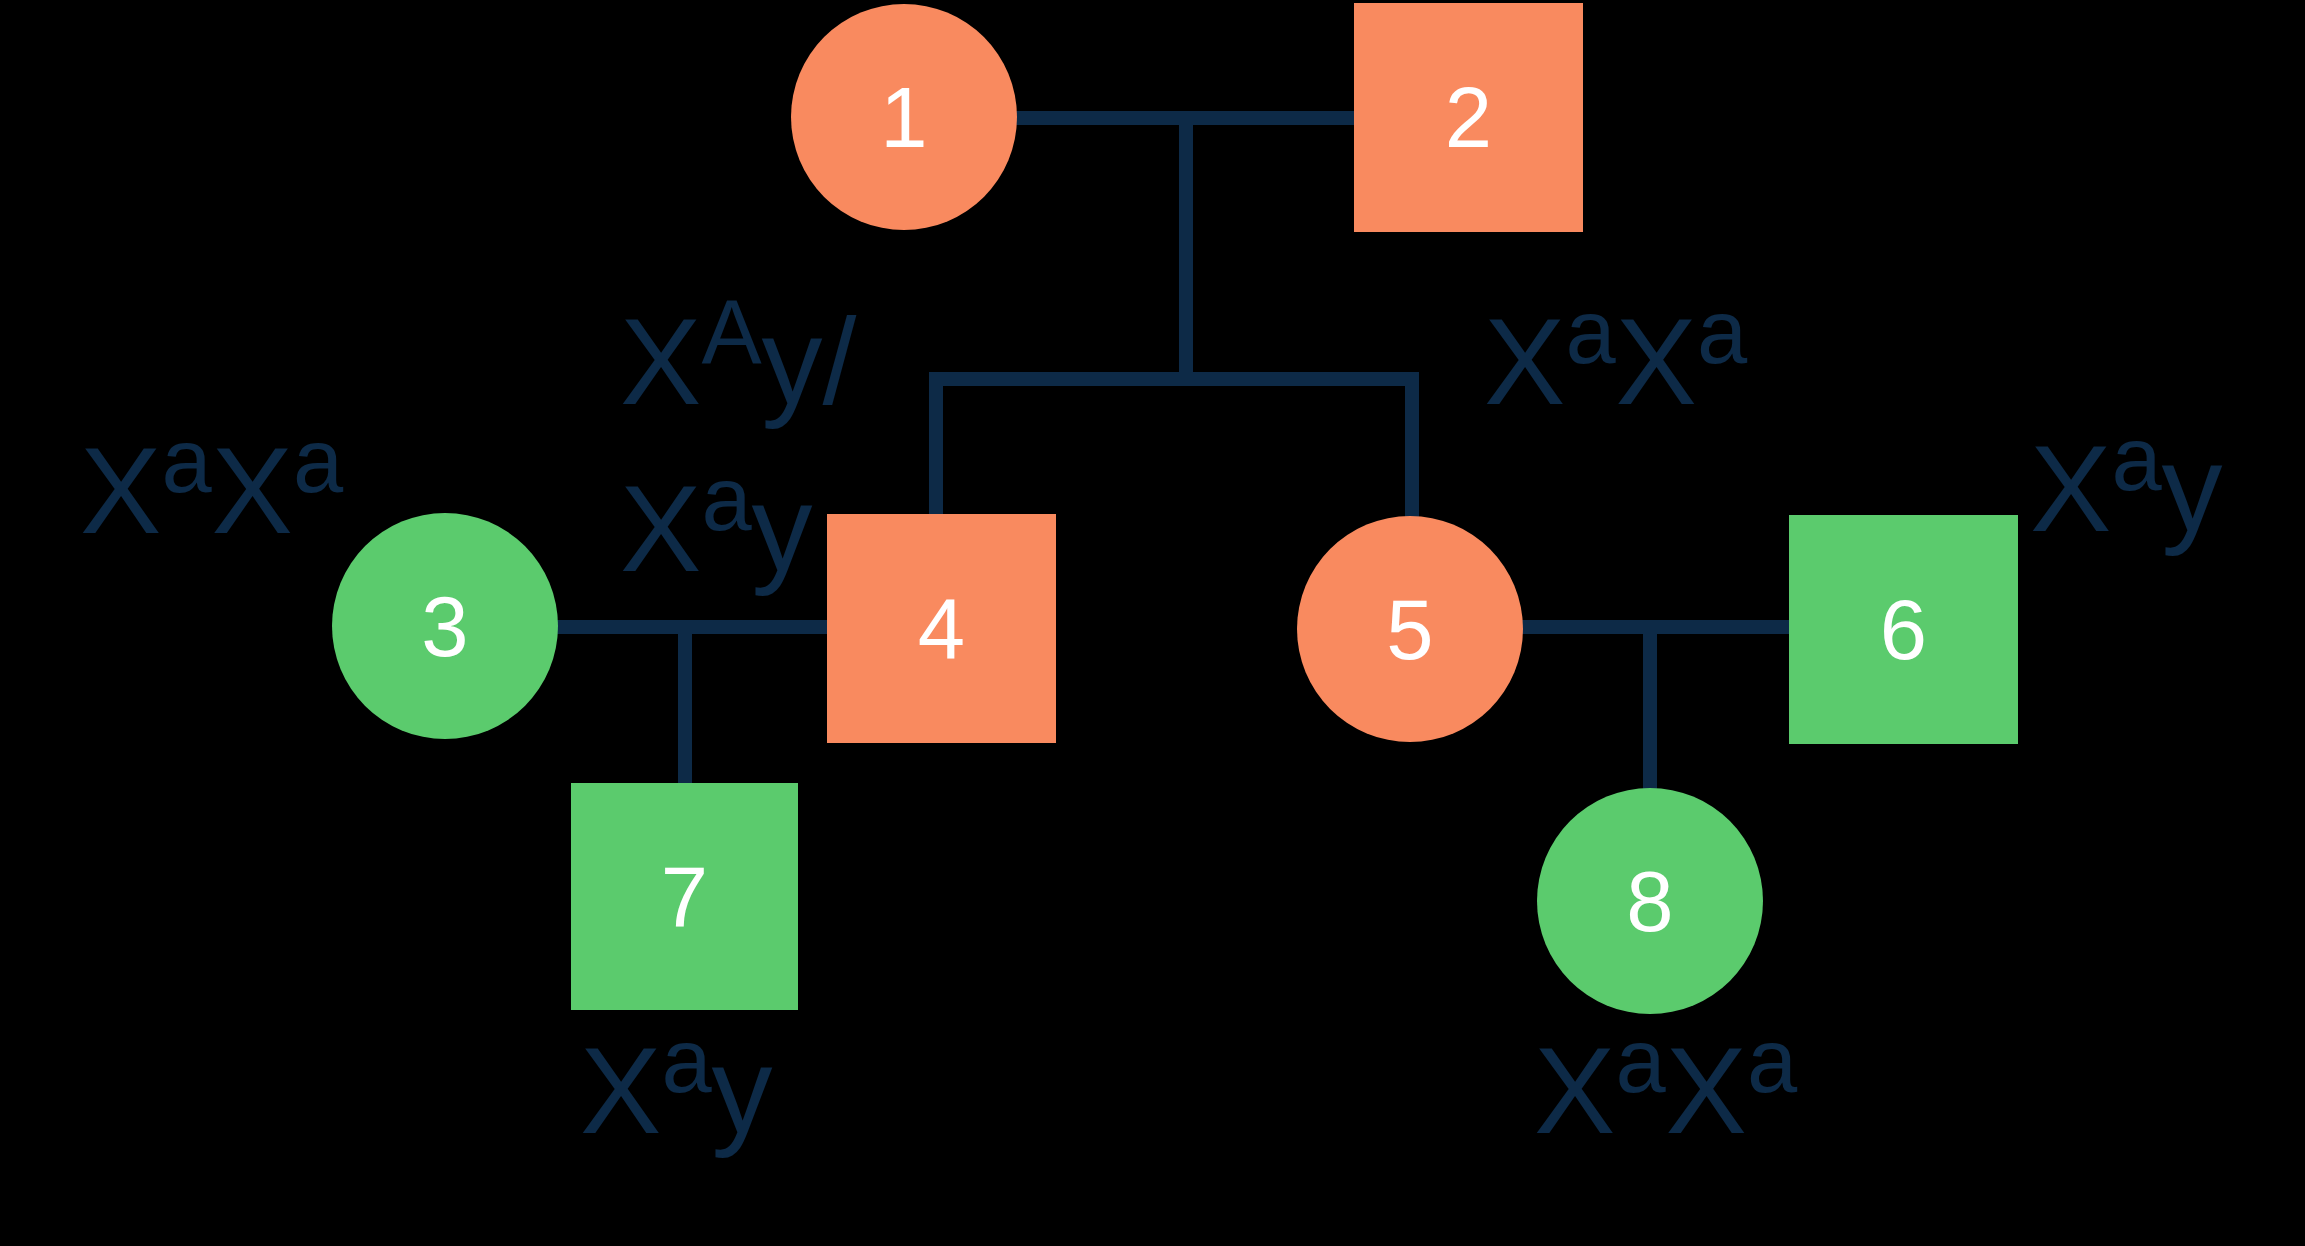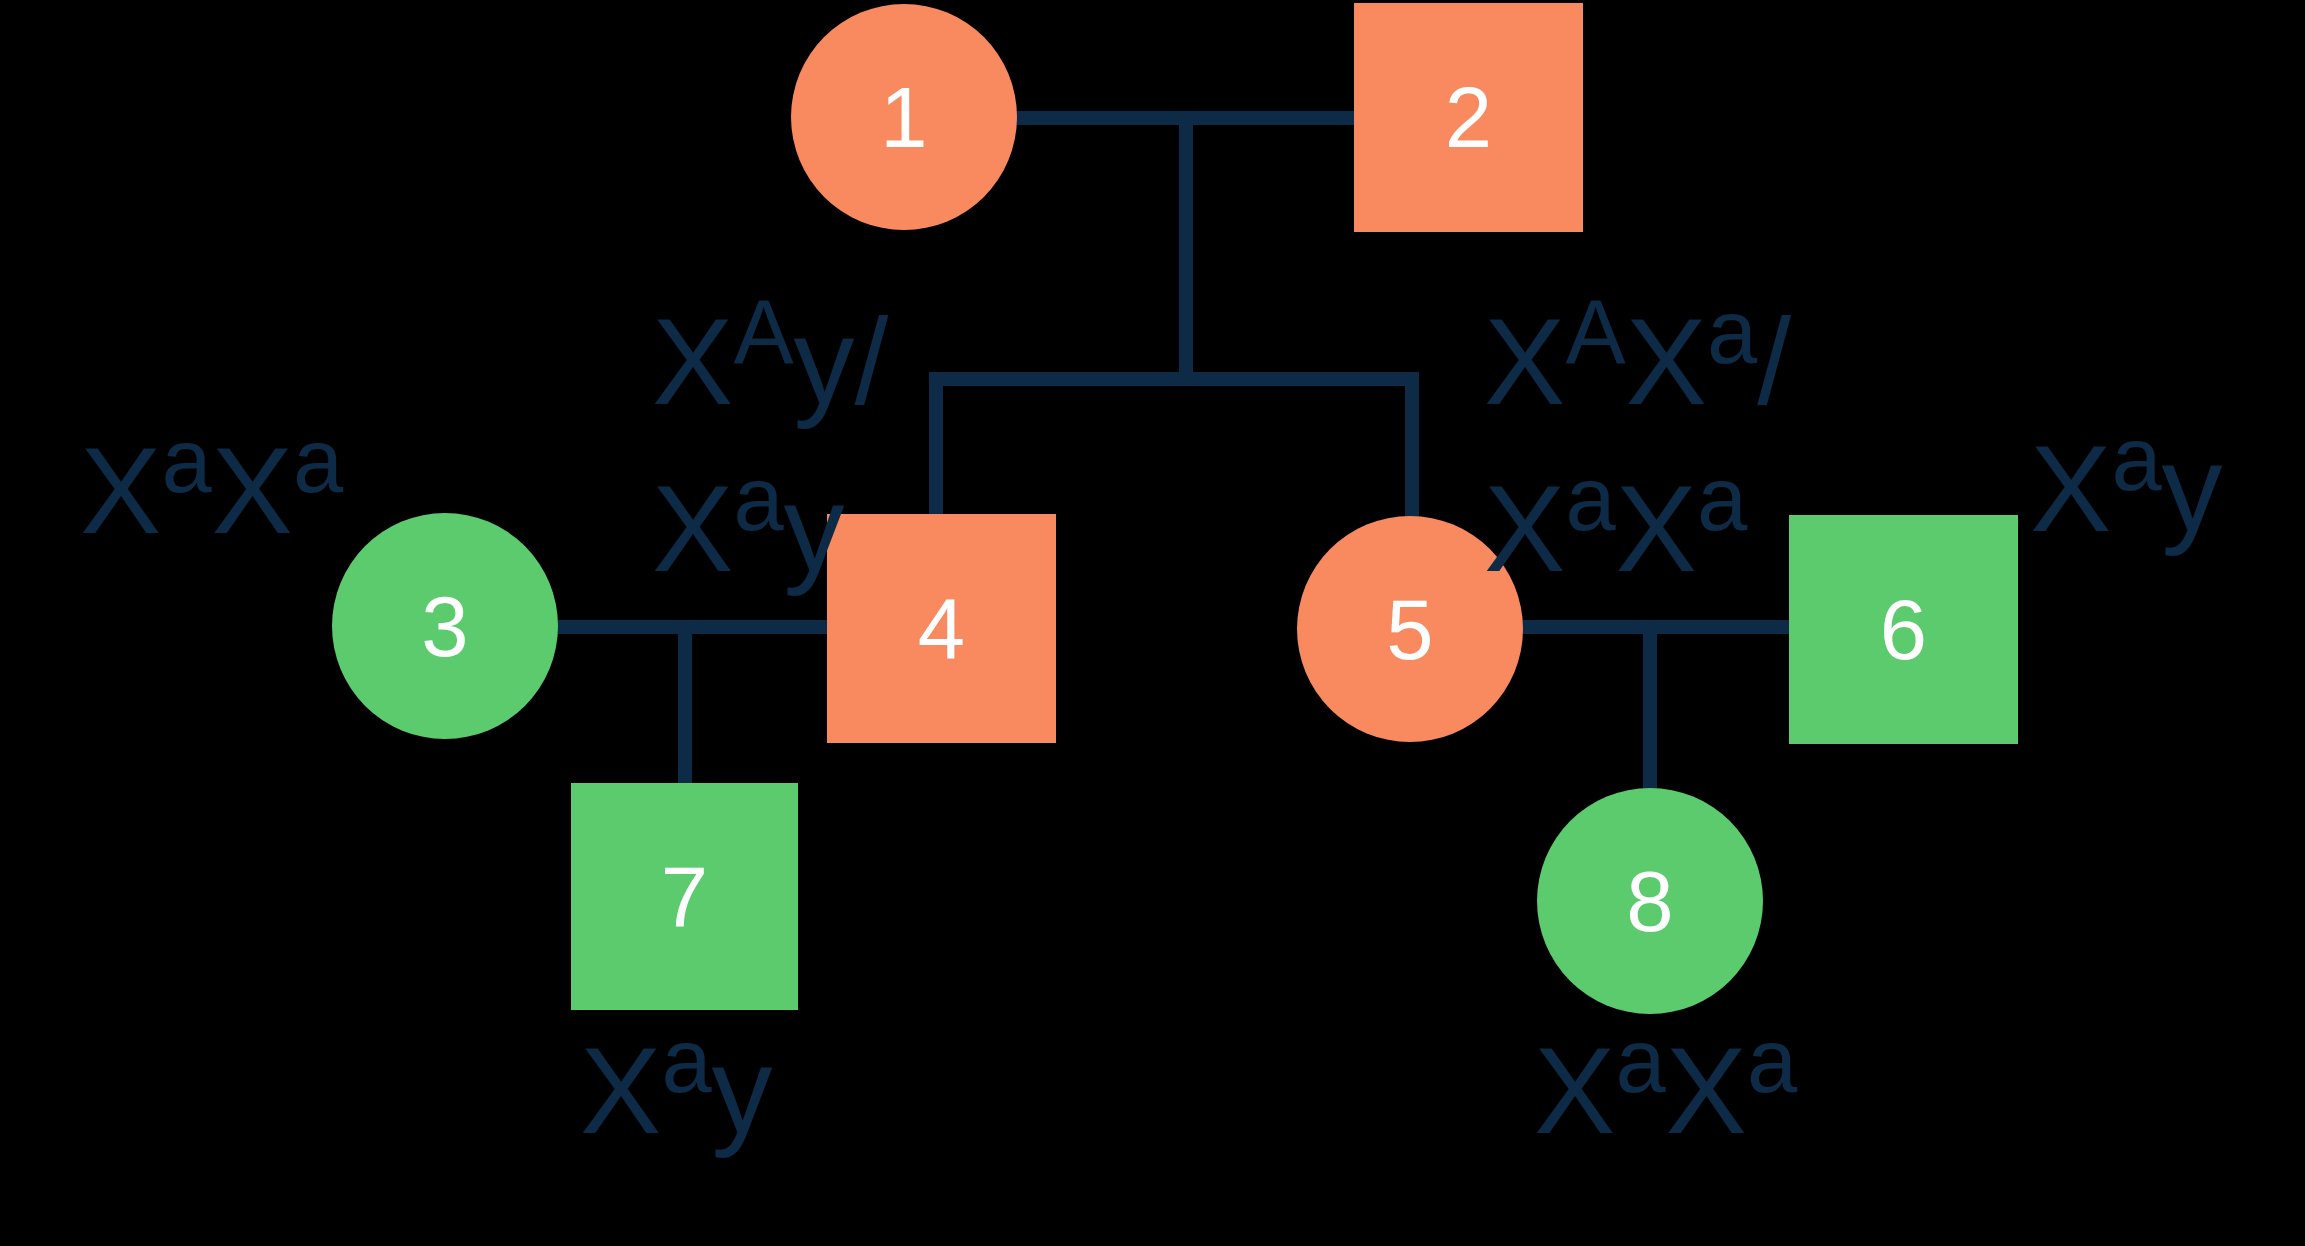--- a/index.html
+++ b/index.html
@@ -84,26 +84,25 @@
   <div class="shape square green" style="left:571px; top:783px; width:227px; height:227px;">
     <span class="number">7</span>
   </div>
   <div class="shape circle green" style="left:1537px; top:788px; width:226px; height:226px;">
     <span class="number">8</span>
   </div>
 
   <div class="genotype" style="left:80px; top:413px;">
       <div>X<span class="sup">a</span>X<span class="sup">a</span></div>
     </div>
-  <div class="genotype" style="left:620px; top:284px;margin-left:32px;">
+  <div class="genotype" style="left:620px; top:284px;">
       <div>X<span class="sup">A</span>y/</div>
       <div>X<span class="sup">a</span>y</div>
     </div>
   <div class="genotype" style="left:1484px; top:284px;">
-      <div>X<span class="sup">A</span>X<span class="sup">a</span>/</div>
       <div>X<span class="sup">a</span>X<span class="sup">a</span></div>
     </div>
   <div class="genotype" style="left:2030px; top:411px;">
       <div>X<span class="sup">a</span>y</div>
     </div>
   <div class="genotype" style="left:580px; top:1013px;">
       <div>X<span class="sup">a</span>y</div>
     </div>
   <div class="genotype" style="left:1534px; top:1013px;">
       <div>X<span class="sup">a</span>X<span class="sup">a</span></div>

